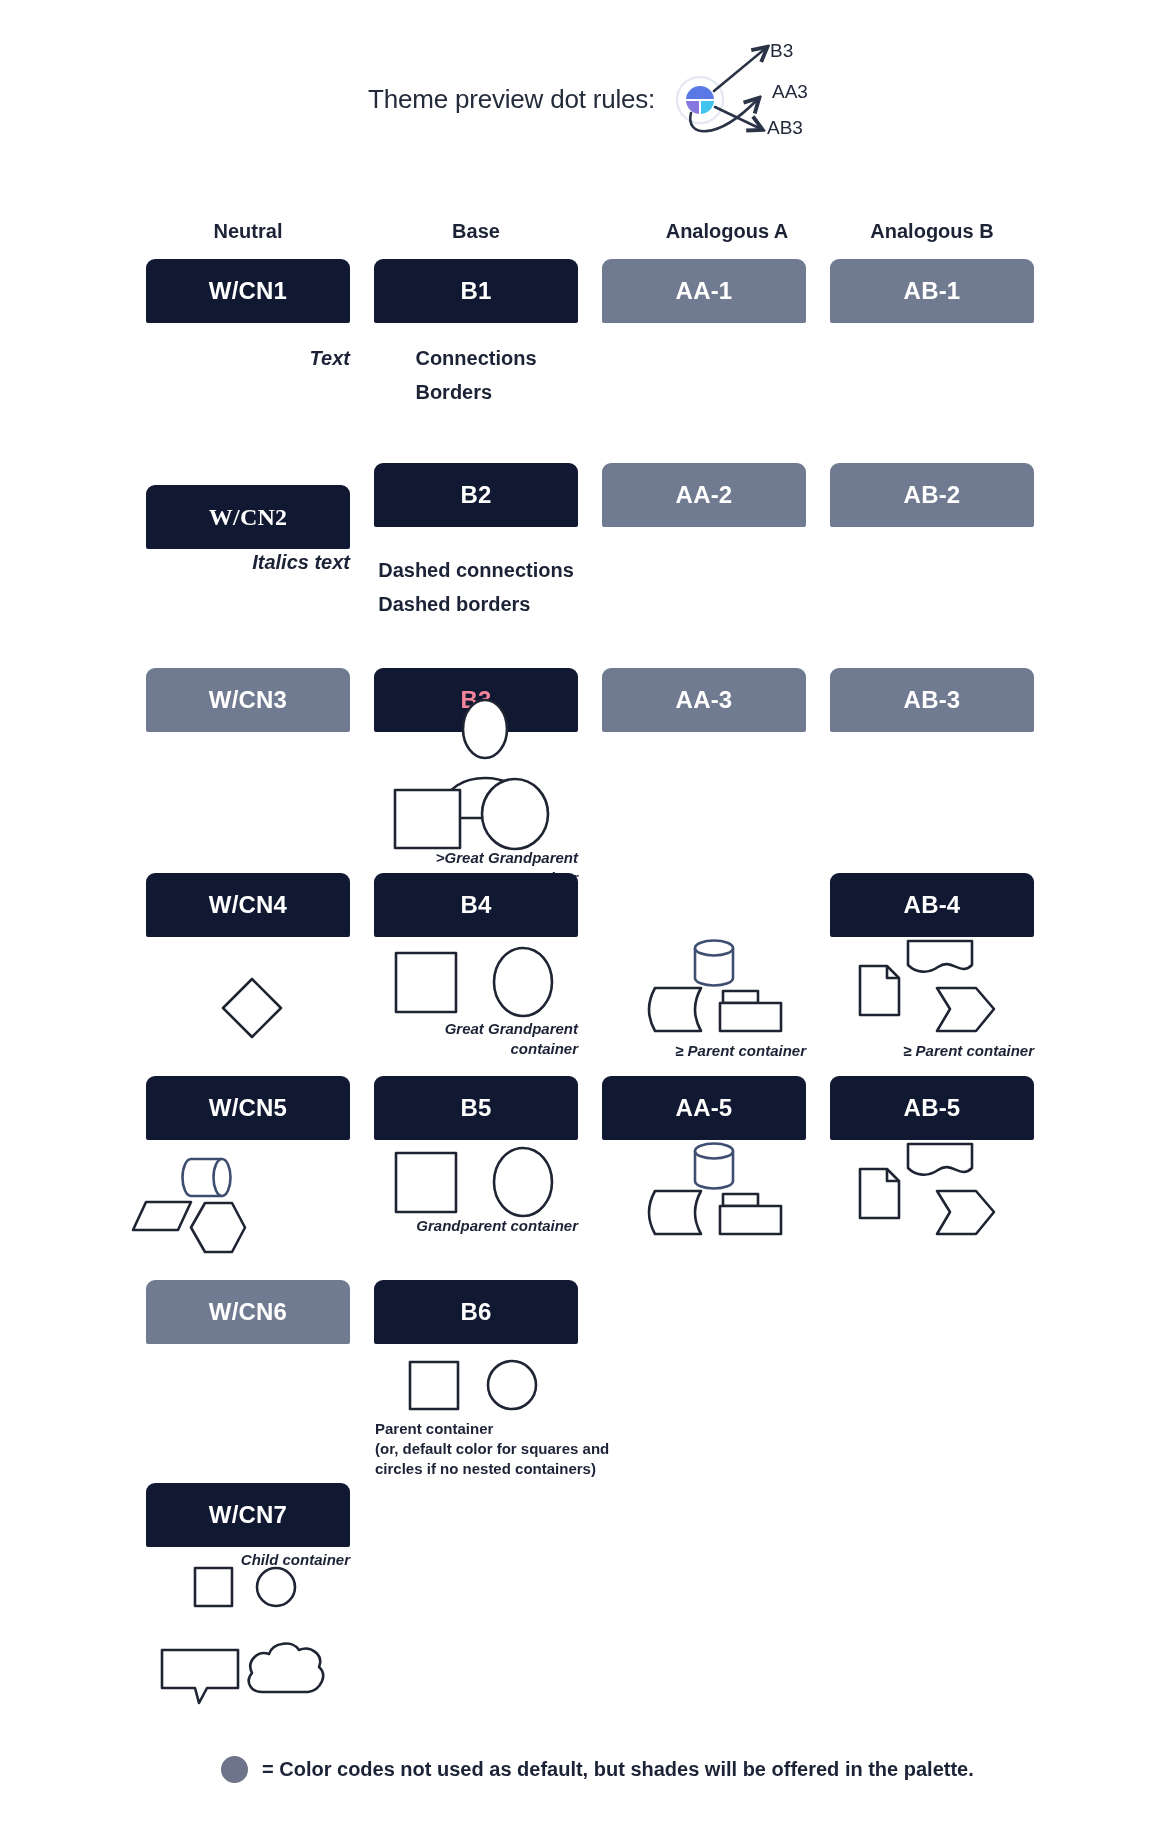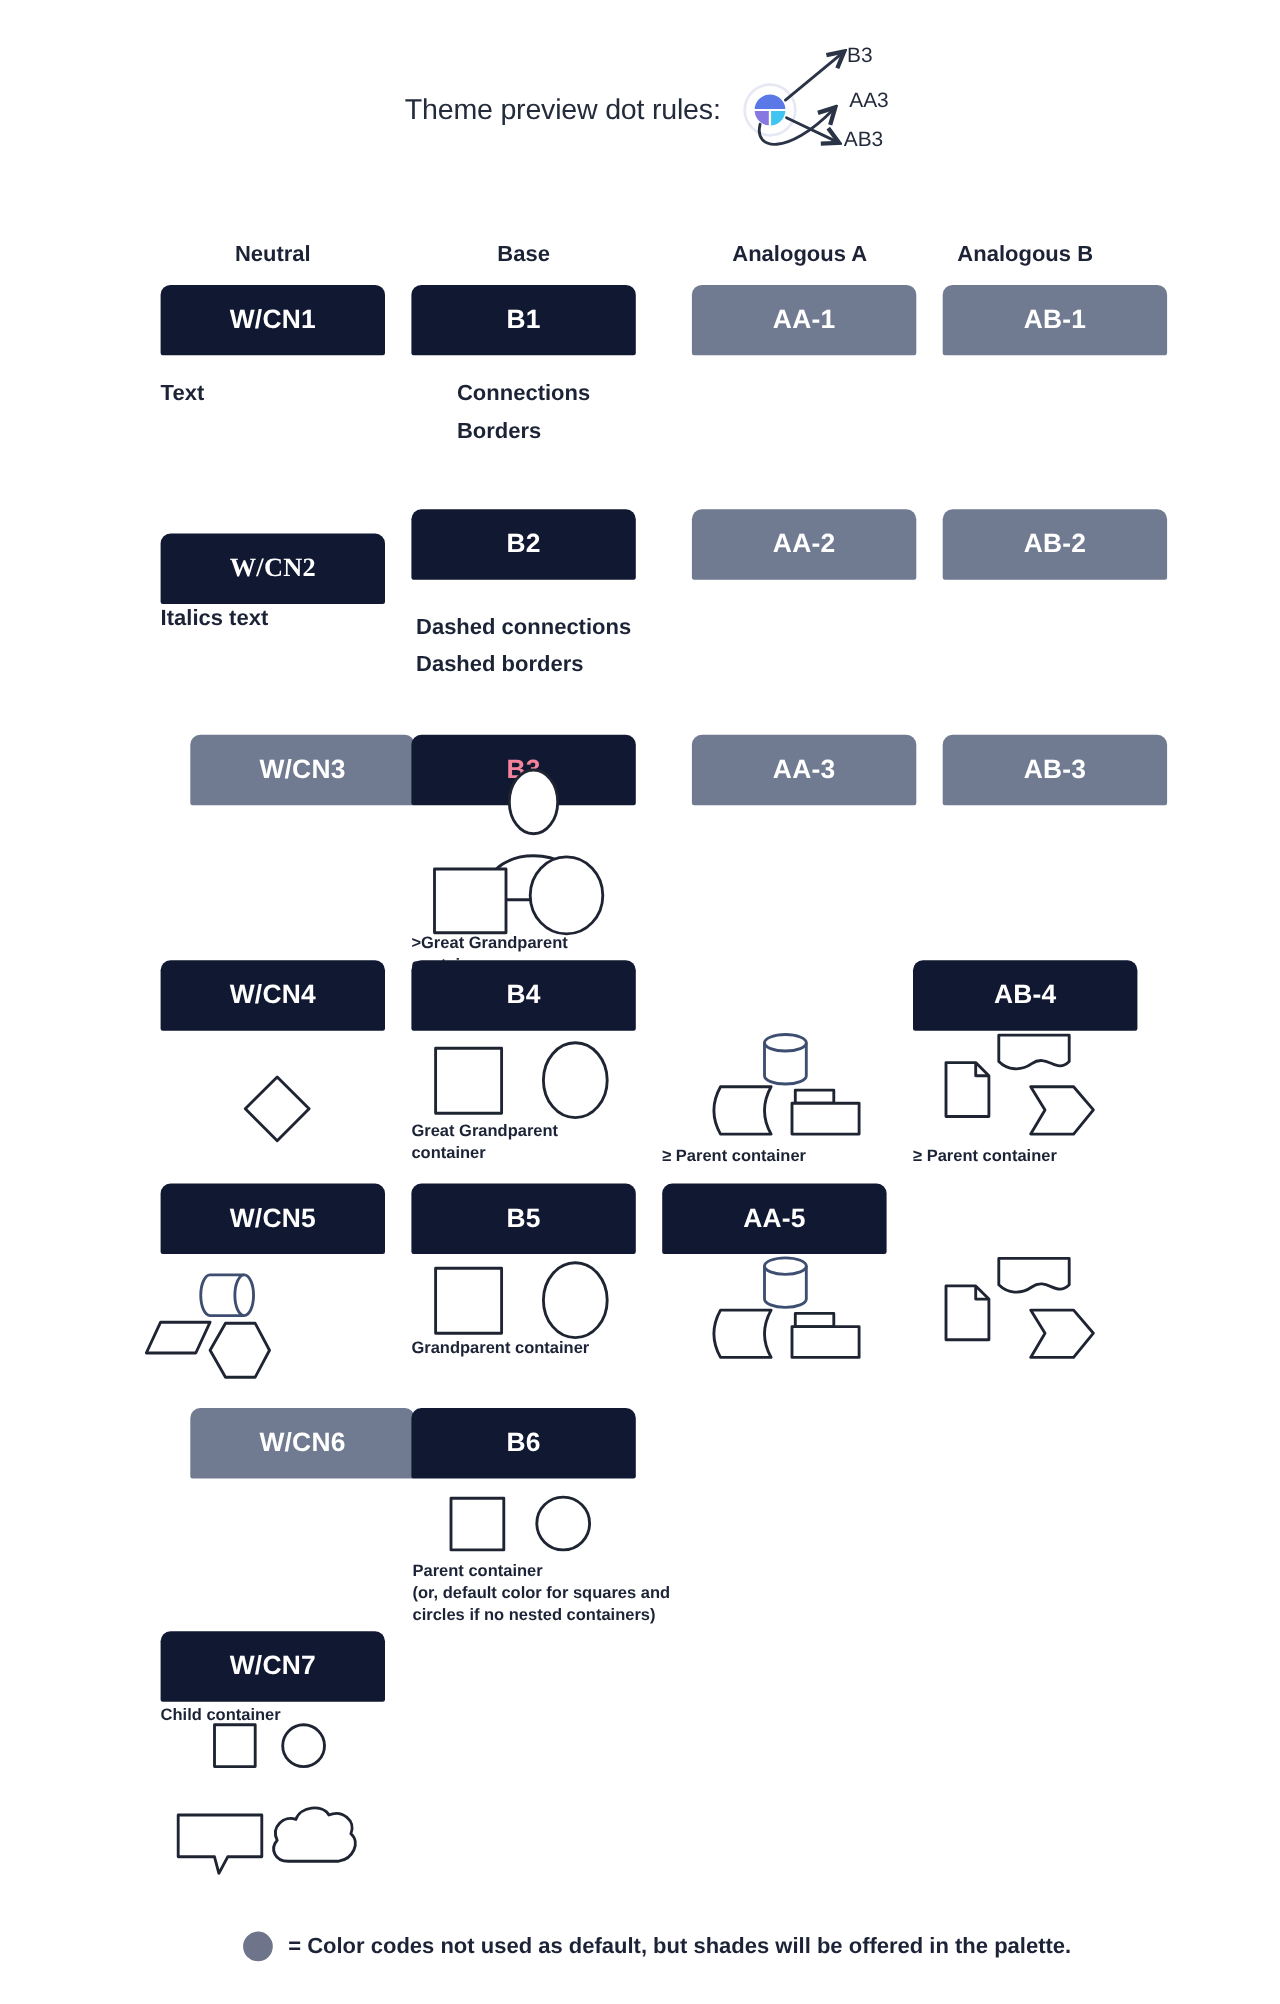--- a/index.html
+++ b/index.html
@@ -5,26 +5,26 @@
   html,body{margin:0;padding:0;background:#ffffff;}
   #canvas{position:relative;width:1164px;height:1822px;background:#fff;overflow:hidden;
           font-family:"Liberation Sans",sans-serif;}
   .abs{position:absolute;}
   .title{font-size:26px;font-weight:500;color:#242b3a;letter-spacing:-0.2px;}
   .dot-label{font-size:19px;font-weight:500;color:#232a3b;}
   .col-header{width:204px;text-align:center;font-size:20px;font-weight:700;color:#1c2336;}
   .swatch{width:204px;height:64px;border-radius:9px 9px 2px 2px;display:flex;align-items:center;
           justify-content:center;font-size:24px;font-weight:700;color:#ffffff;letter-spacing:0.2px;}
   .swatch.dark{background:#111831;}
-  .swatch.gray{background:#707a90;margin-left:27px;}
+  .swatch.gray{background:#707a90;}
   .swatch.pink-text{color:#f4849b;}
   .note{font-weight:700;color:#1c2336;}
   .note-lg{font-size:20px;line-height:34px;}
   .note-sm{font-size:15px;line-height:20px;}
-  .center204{width:204px;text-align:left;}
+  .center204{width:204px;text-align:right;font-style:italic;}
   .fit{width:max-content;text-align:left;margin:0 auto;}
   .footnote-dot{width:27px;height:27px;border-radius:50%;background:#6e7489;}
   .footnote-text{font-size:20px;font-weight:700;color:#1c2336;}
   svg{display:block;overflow:visible;}
   .shape{stroke:#1f2433;stroke-width:2.6;fill:#ffffff;stroke-linejoin:round;}
   .shape-cyl{stroke:#3e4e71;stroke-width:2.6;fill:#ffffff;stroke-linejoin:round;}
   .arrow{stroke:#2b3447;stroke-width:2.6;fill:none;stroke-linecap:round;}
 </style>
 </head>
 <body>
@@ -132,20 +132,21 @@
       <path d="M39,33 L39,45 L51,45" fill="none" stroke="#1f2433" stroke-width="2.6" stroke-linejoin="round"></path>
     </g>
     <path class="shape" d="M60,8 L124,8 L124,32 C112,44 104,24 90,34 C80,41 68,40 60,32 Z"></path>
     <path class="shape" d="M89,55 L128,55 L146,76 L128,98 L89,98 L102,76 Z"></path>
   </svg>
   <div class="abs note note-sm center204" style="left:830px;top:1041px;">≥ Parent container</div>
 
   <div class="abs swatch dark" style="left:146px;top:1076px;">W/CN5</div>
   <div class="abs swatch dark" style="left:374px;top:1076px;">B5</div>
   <div class="abs swatch dark" style="left:602px;top:1076px;">AA-5</div>
+  <div class="abs swatch dark" style="left:830px;top:1076px;">AB-5</div>
 
   <svg class="abs" style="left:125px;top:1150px;" width="130" height="110" viewBox="0 0 130 110">
     <g>
       <path class="shape-cyl" d="M97,9 L66,9 A8.5,18.5 0 0 0 66,46 L97,46"></path>
       <ellipse class="shape-cyl" cx="97" cy="27.5" rx="8.5" ry="18.5"></ellipse>
     </g>
     <path class="shape" d="M21,52 L66,52 L53,80 L8,80 Z"></path>
     <path class="shape" d="M80,53 L107,53 L120,77.5 L107,102 L80,102 L66,77.5 Z"></path>
   </svg>
 

